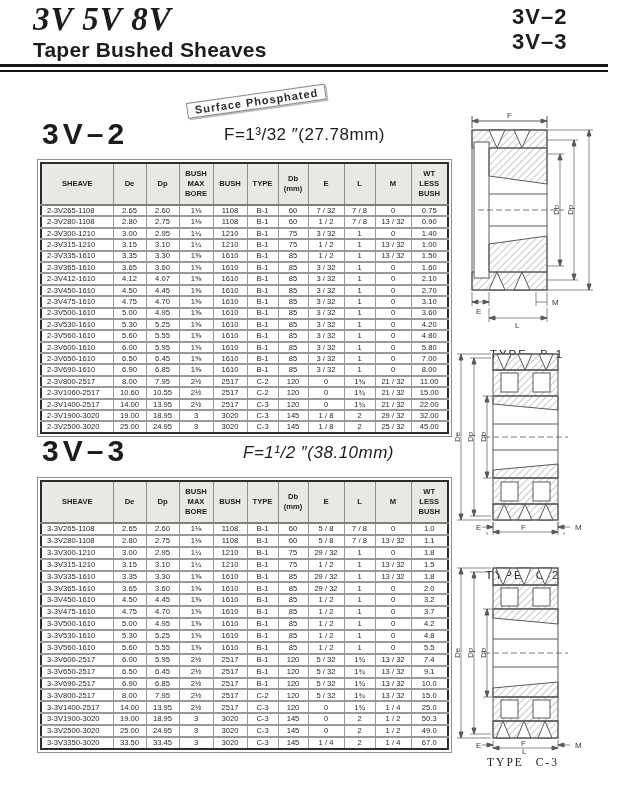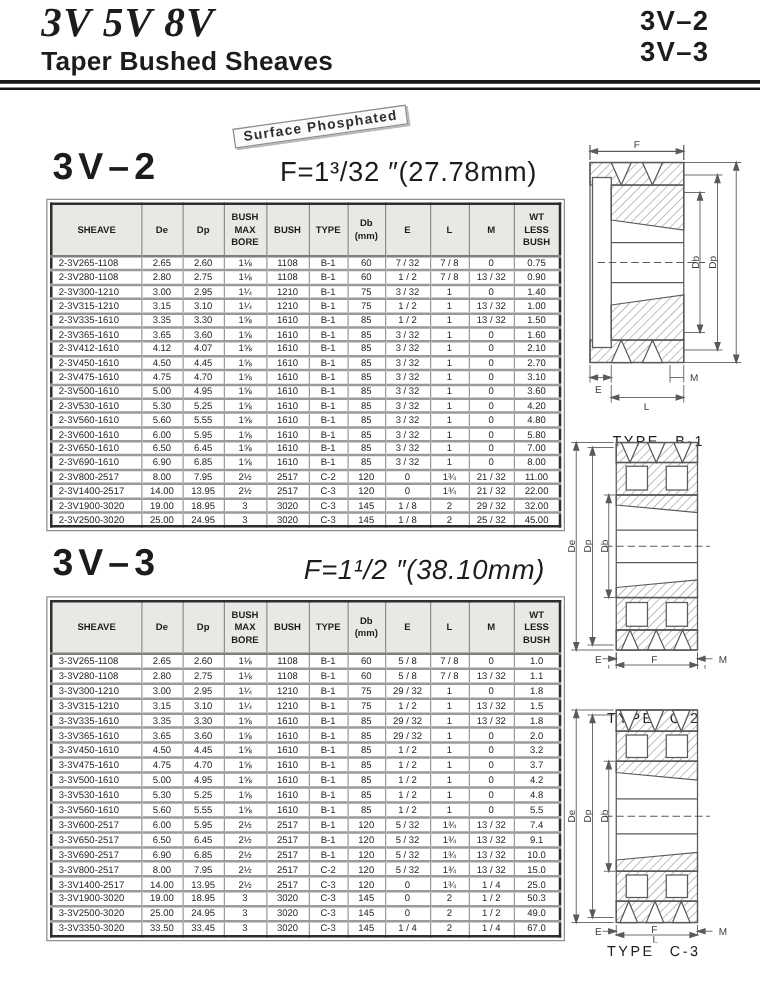--- a/index.html
+++ b/index.html
@@ -12,21 +12,21 @@
                font-weight:bold;font-size:33px;letter-spacing:1px;}
   .brand-subtitle{left:33px;top:38px;font-weight:bold;font-size:21px;letter-spacing:.2px;}
   .page-refs{left:512px;top:4px;font-weight:bold;font-size:22px;line-height:25px;letter-spacing:1px;}
   .rule-thick{left:0;top:64px;width:626px;height:3px;background:#161616;}
   .rule-thin{left:0;top:70px;width:626px;height:2px;background:#161616;}
 
   
   .section-title{font-weight:bold;font-size:30px;letter-spacing:4px;}
   #title-3v2{left:42px;top:117px;}
   #title-3v3{left:42px;top:434px;}
-  .fspec{font-size:22px;letter-spacing:.5px;}
+  .fspec{font-size:17px;letter-spacing:.5px;}
   #fspec-3v2{left:224px;top:125px;}
   #fspec-3v3{left:243px;top:443px;font-style:italic;}
   .stamp{left:187px;top:103px;transform:rotate(-8deg);transform-origin:left center;
          border:1px solid #8d8d8d;box-shadow:1.5px 1.5px 0 #b9b9b9;background:#fbfbfb;
          padding:1px 7px;font-size:11px;font-weight:bold;letter-spacing:1px;color:#2e2e2e;}
 
   
   .tbl-frame{border:1px solid #8f8f8f;padding:2px;background:#fff;}
   #table-3v2-wrap{left:37px;top:159px;width:409px;}
   #table-3v3-wrap{left:37px;top:477px;width:409px;}
@@ -40,21 +40,21 @@
   table.sheave tbody tr:first-child td{border-top-width:1px;}
   table.sheave td:first-child{text-align:left;padding-left:5px;}
   #table-3v3-wrap td{height:9.9px;}
 
   
   .diag{stroke:#5a5a5a;}
   .diag-caption{font-size:11.5px;letter-spacing:2px;word-spacing:7px;color:#222;
       width:150px;text-align:center;}
   #cap-b1{left:452px;top:324px;margin-top:24px;}
   #cap-c2{left:448px;top:569px;}
-  #cap-c3{left:448px;top:756px;}
+  #cap-c3{left:448px;top:756px;font-family:Liberation Serif, serif;}
   #diag-b1{left:452px;top:110px;}
   #diag-c2{left:448px;top:346px;}
   #diag-c3{left:448px;top:562px;}
   text.dim{font-family:"Liberation Sans", sans-serif;font-size:8px;fill:#3a3a3a;stroke:none;}
 </style>
 </head>
 <body>
 
 <div class="page">
 
@@ -307,20 +307,33 @@
             <td>8.00</td>
             <td>7.95</td>
             <td>2½</td>
             <td>2517</td>
             <td>C-2</td>
             <td>120</td>
             <td>0</td>
             <td>1¾</td>
             <td>21 / 32</td>
             <td>11.00</td>
+          </tr>
+          <tr>
+            <td>2-3V1060-2517</td>
+            <td>10.60</td>
+            <td>10.55</td>
+            <td>2½</td>
+            <td>2517</td>
+            <td>C-2</td>
+            <td>120</td>
+            <td>0</td>
+            <td>1¾</td>
+            <td>21 / 32</td>
+            <td>15.00</td>
           </tr>
           <tr>
             <td>2-3V1400-2517</td>
             <td>14.00</td>
             <td>13.95</td>
             <td>2½</td>
             <td>2517</td>
             <td>C-3</td>
             <td>120</td>
             <td>0</td>

